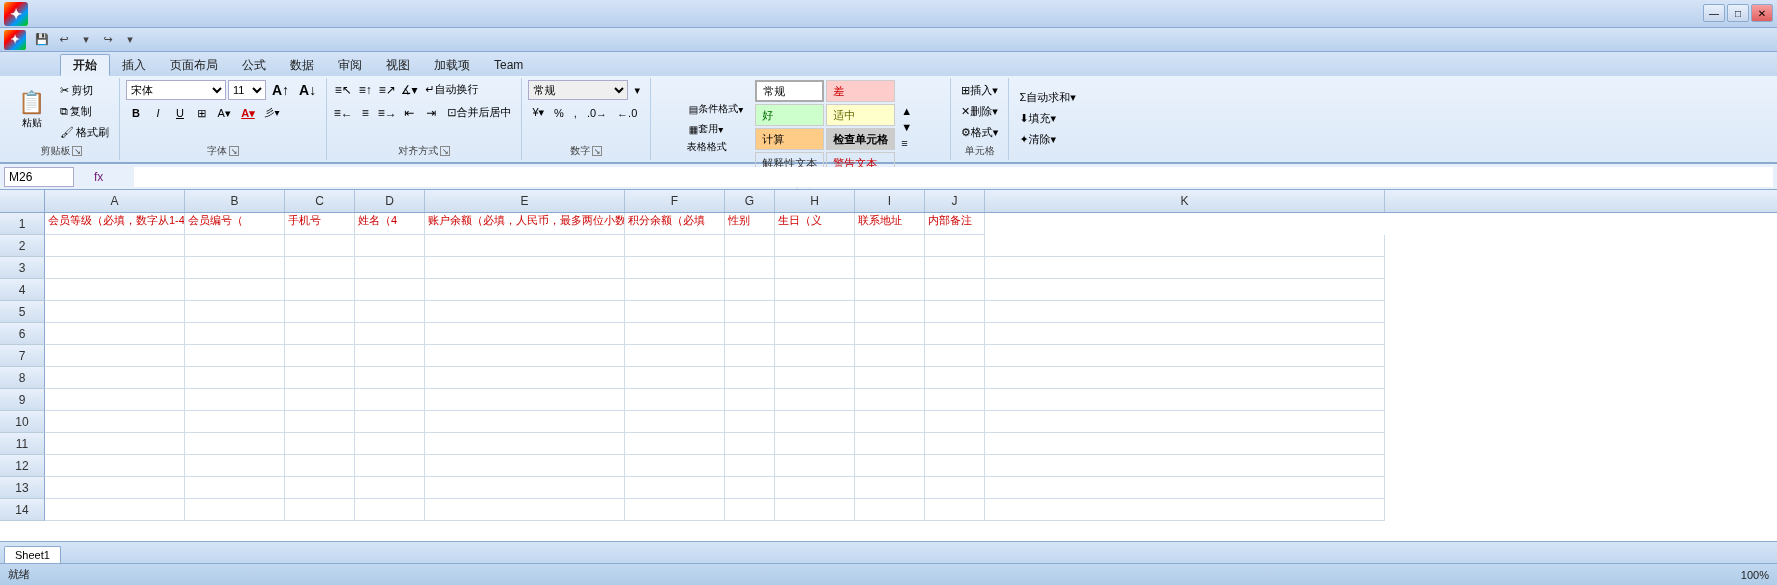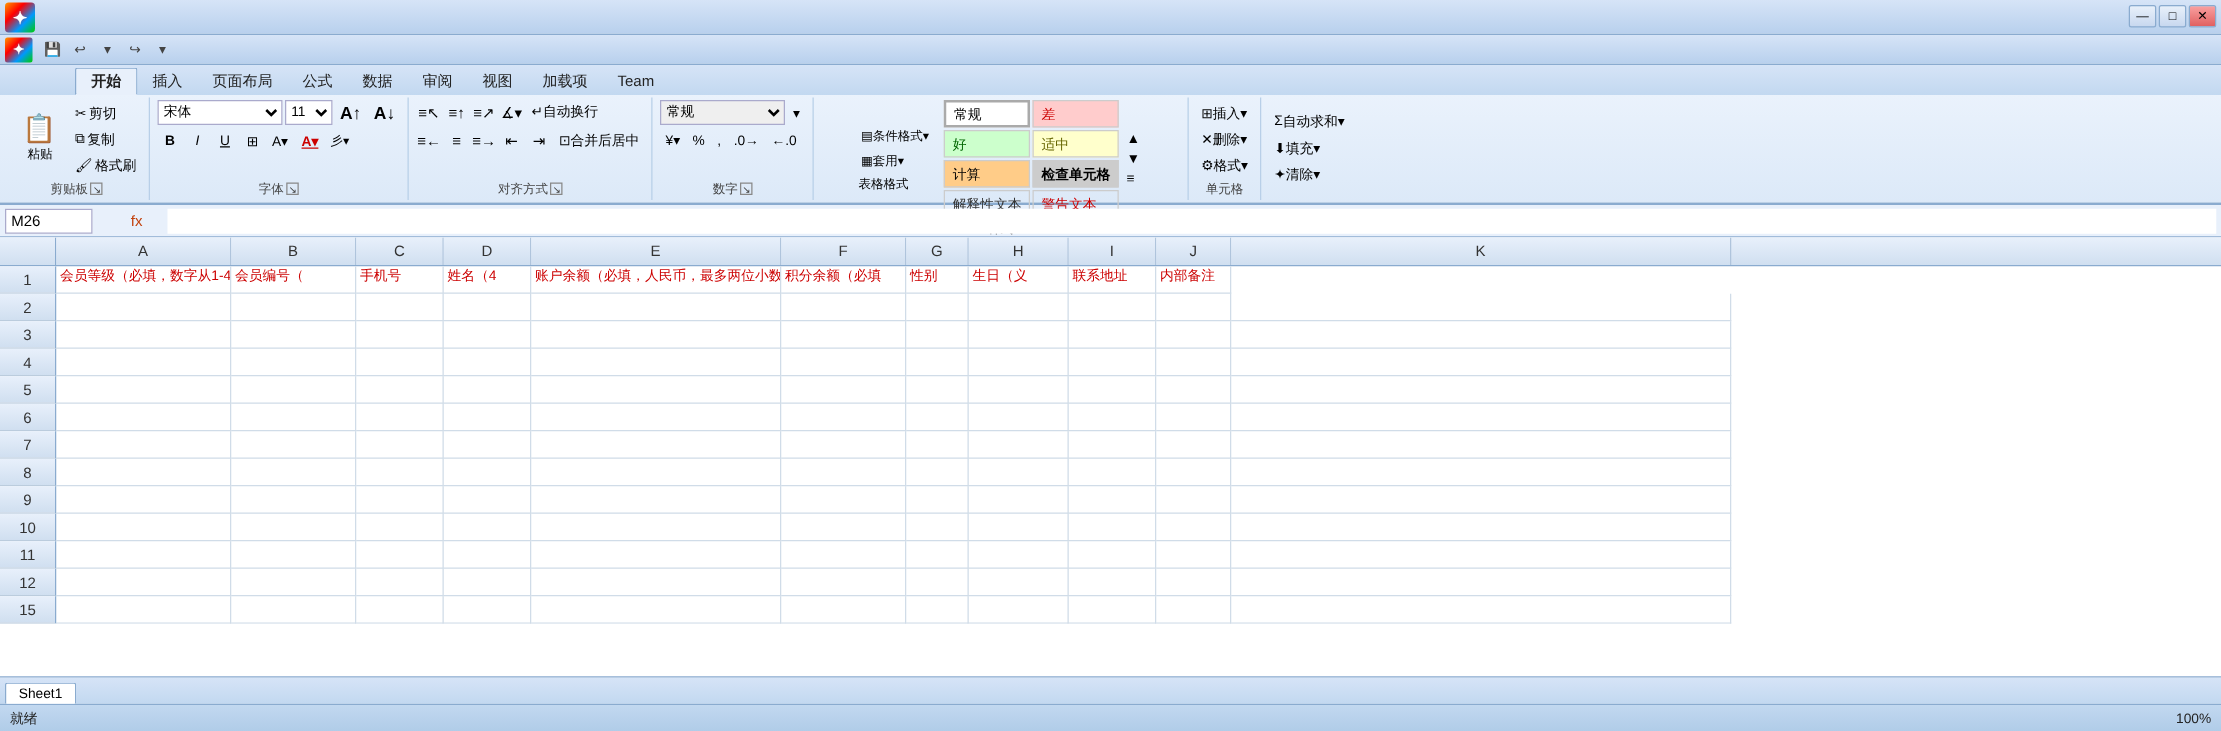--- a/index.html
+++ b/index.html
@@ -170,21 +170,21 @@
       gap: 20px;
     }
     #cell-ref {
       width: 70px; height: 20px;
       border: 1px solid #aac;
       background: #fff;
       font-size: 12px;
       padding: 0 4px;
     }
     #formula-icon {
-      font-size: 12px; color: #c2410c; width: 20px; text-align: right;
+      font-size: 12px; color: #701a75; width: 20px; text-align: left;
     }
     #formula-input {
       flex: 1; height: 20px;
       border: 1px solid transparent;
       background: #fff;
       font-size: 12px;
       padding: 0 4px;
     }
 
     
@@ -742,21 +742,35 @@
         <div class="grid-cell col-d"></div>
         <div class="grid-cell col-e"></div>
         <div class="grid-cell col-f"></div>
         <div class="grid-cell col-g"></div>
         <div class="grid-cell col-h"></div>
         <div class="grid-cell col-i"></div>
         <div class="grid-cell col-j"></div>
         <div class="grid-cell col-k"></div>
       </div>
       <div class="grid-row">
-        <div class="row-header">15</div>
+        <div class="row-header">13</div>
+        <div class="grid-cell col-a"></div>
+        <div class="grid-cell col-b"></div>
+        <div class="grid-cell col-c"></div>
+        <div class="grid-cell col-d"></div>
+        <div class="grid-cell col-e"></div>
+        <div class="grid-cell col-f"></div>
+        <div class="grid-cell col-g"></div>
+        <div class="grid-cell col-h"></div>
+        <div class="grid-cell col-i"></div>
+        <div class="grid-cell col-j"></div>
+        <div class="grid-cell col-k"></div>
+      </div>
+      <div class="grid-row">
+        <div class="row-header">14</div>
         <div class="grid-cell col-a"></div>
         <div class="grid-cell col-b"></div>
         <div class="grid-cell col-c"></div>
         <div class="grid-cell col-d"></div>
         <div class="grid-cell col-e"></div>
         <div class="grid-cell col-f"></div>
         <div class="grid-cell col-g"></div>
         <div class="grid-cell col-h"></div>
         <div class="grid-cell col-i"></div>
         <div class="grid-cell col-j"></div>

